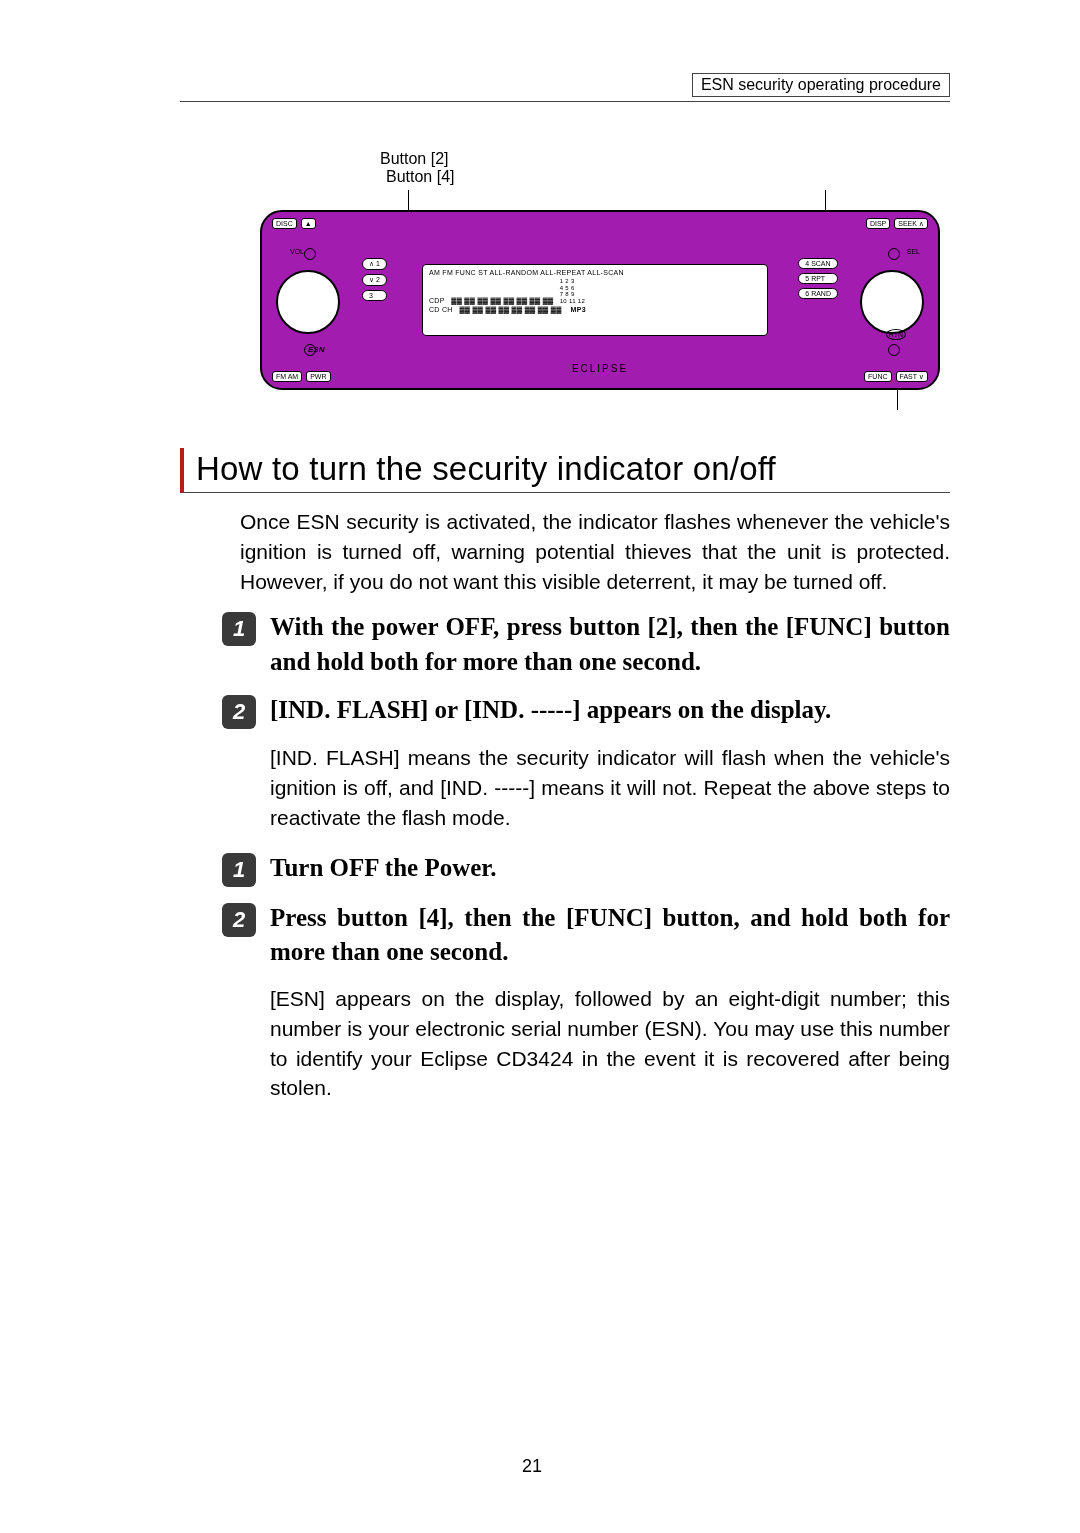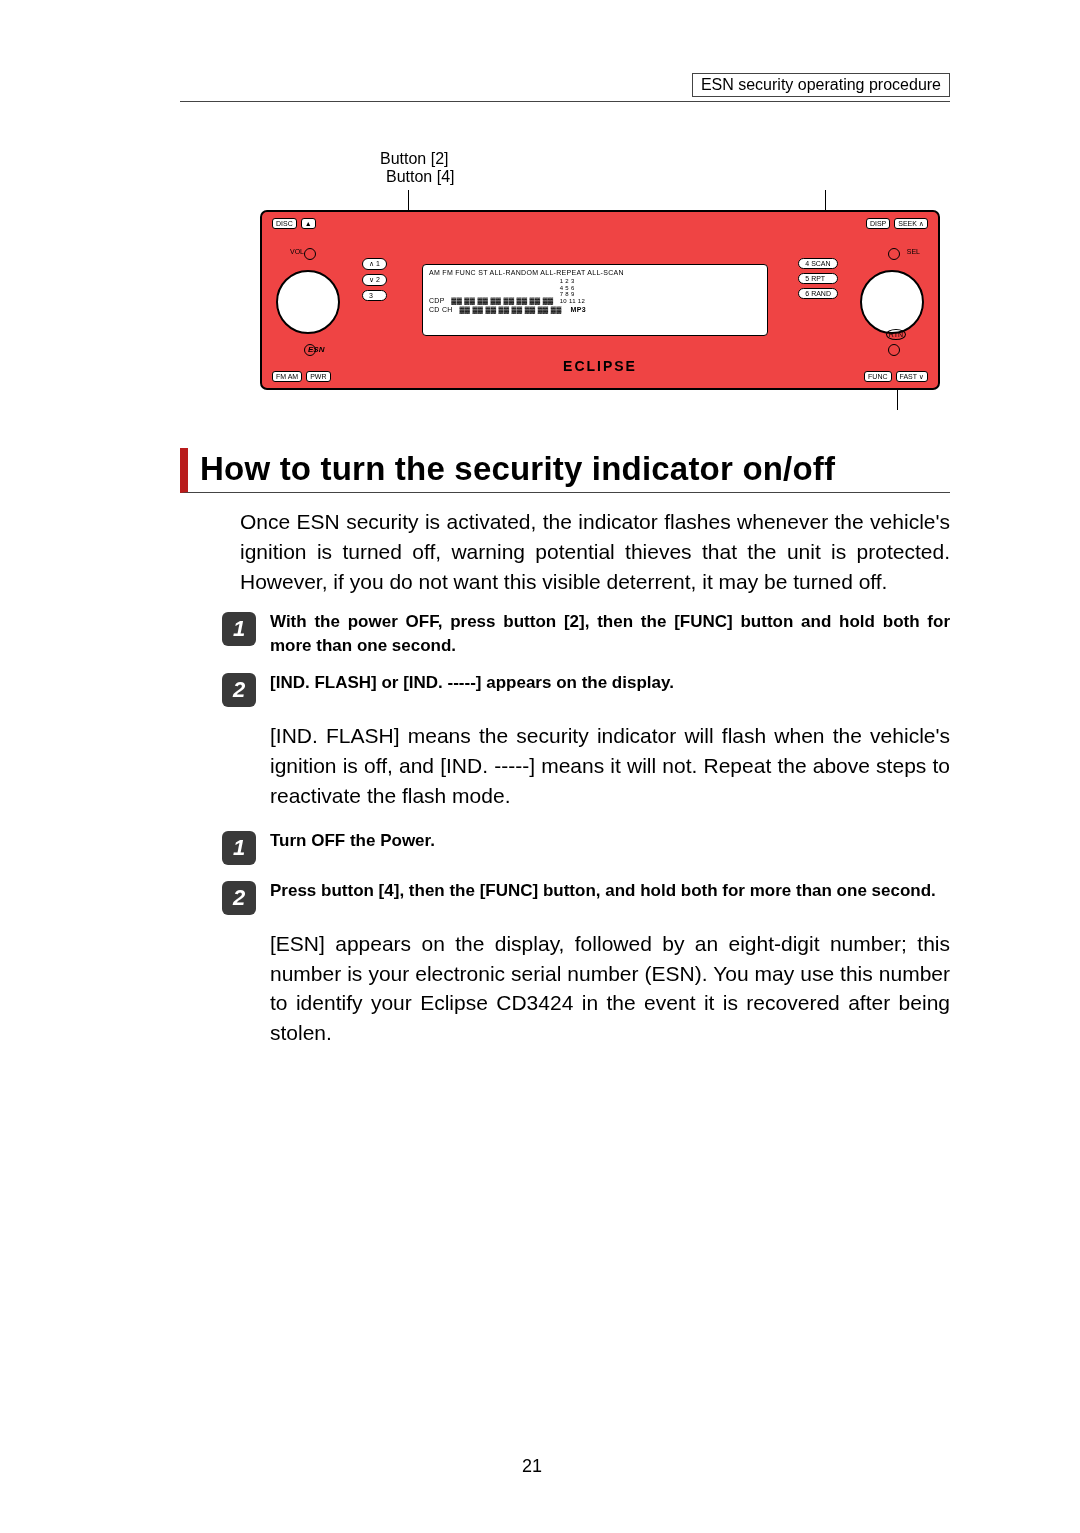--- a/index.html
+++ b/index.html
@@ -34,24 +34,24 @@
     justify-content: space-between;
     font-size: 16px;
     padding: 0 60px 0 120px;
     margin-bottom: 4px;
     flex-direction: column;
   }
   .lbl-left { position: relative; }
   .lbl-right { position: relative; padding-left: 6px; }
   .device {
     border: 2px solid #000;
-    border-radius: 7px;
+    border-radius: 22px;
     height: 180px;
     position: relative;
-    background: #ef4444;
+    background: #a21caf;
     overflow: hidden;
   }
   .knob {
     position: absolute;
     width: 64px; height: 64px;
     border: 2px solid #000;
     border-radius: 50%;
     top: 58px;
     background: #fff;
   }
@@ -83,21 +83,21 @@
     border-radius:4px;
     background:#fff;
     font-size:7px;
     padding:4px 6px;
     overflow:hidden;
   }
   .disp-line { white-space:nowrap; font-size:7px; letter-spacing:0.3px; margin-bottom:2px; }
   .disp-grid { font-size:6px; line-height:1.1; margin-left:4px; display:inline-block; }
   .under-display {
     position:absolute; left:96px; right:96px; bottom:14px;
-    text-align:center; font-size:14px; font-weight:bold; letter-spacing:2px;
+    text-align:center; font-size:10px; font-weight:normal; letter-spacing:2px;
   }
   .preset-col {
     position:absolute; right:100px; top:46px;
     display:flex; flex-direction:column; gap:4px;
   }
   .preset { border:1px solid #000; border-radius:8px; font-size:7px; padding:1px 6px; background:#fff;}
   .left-btns {
     position:absolute; left:100px; top:46px;
     display:flex; flex-direction:column; gap:4px;
   }
@@ -114,22 +114,22 @@
     margin-top: 2px;
     padding-right: 0;
   }
   .top-leads { position:relative; height:20px; }
   .top-leads .v1 { position:absolute; left:148px; top:0; width:1px; height:20px; background:#000; }
   .top-leads .v2 { position:absolute; right:114px; top:0; width:1px; height:20px; background:#000; }
 
   
   h2.section {
     font-size: 33px;
-    font-weight: bold;
-    border-left: 8px solid #b91c1c;
+    font-weight: normal;
+    border-left: 4px solid #b91c1c;
     border-bottom: 1px solid #444;
     padding: 2px 0 4px 12px;
     margin: 30px 0 14px 0;
     letter-spacing: 0.2px;
   }
   .body-text {
     margin-left: 60px;
     font-size: 21px;
     line-height: 1.42;
     text-align: justify;
@@ -150,23 +150,24 @@
     border-radius: 6px;
     text-align: center;
     line-height: 34px;
     font-size: 22px;
     font-weight: bold;
     font-style: italic;
     margin-top: 2px;
   }
   .step-main {
     flex: 1;
-    font-size: 17px;
+    font-size: 25px;
     line-height: 1.38;
     text-align: justify;
+    font-family: Liberation Serif, serif;
   }
   .step-main.bold { font-weight: bold; }
   .step-note {
     margin-left: 90px;
     font-size: 21px;
     line-height: 1.42;
     text-align: justify;
     margin-top: 2px;
     margin-bottom: 18px;
   }

